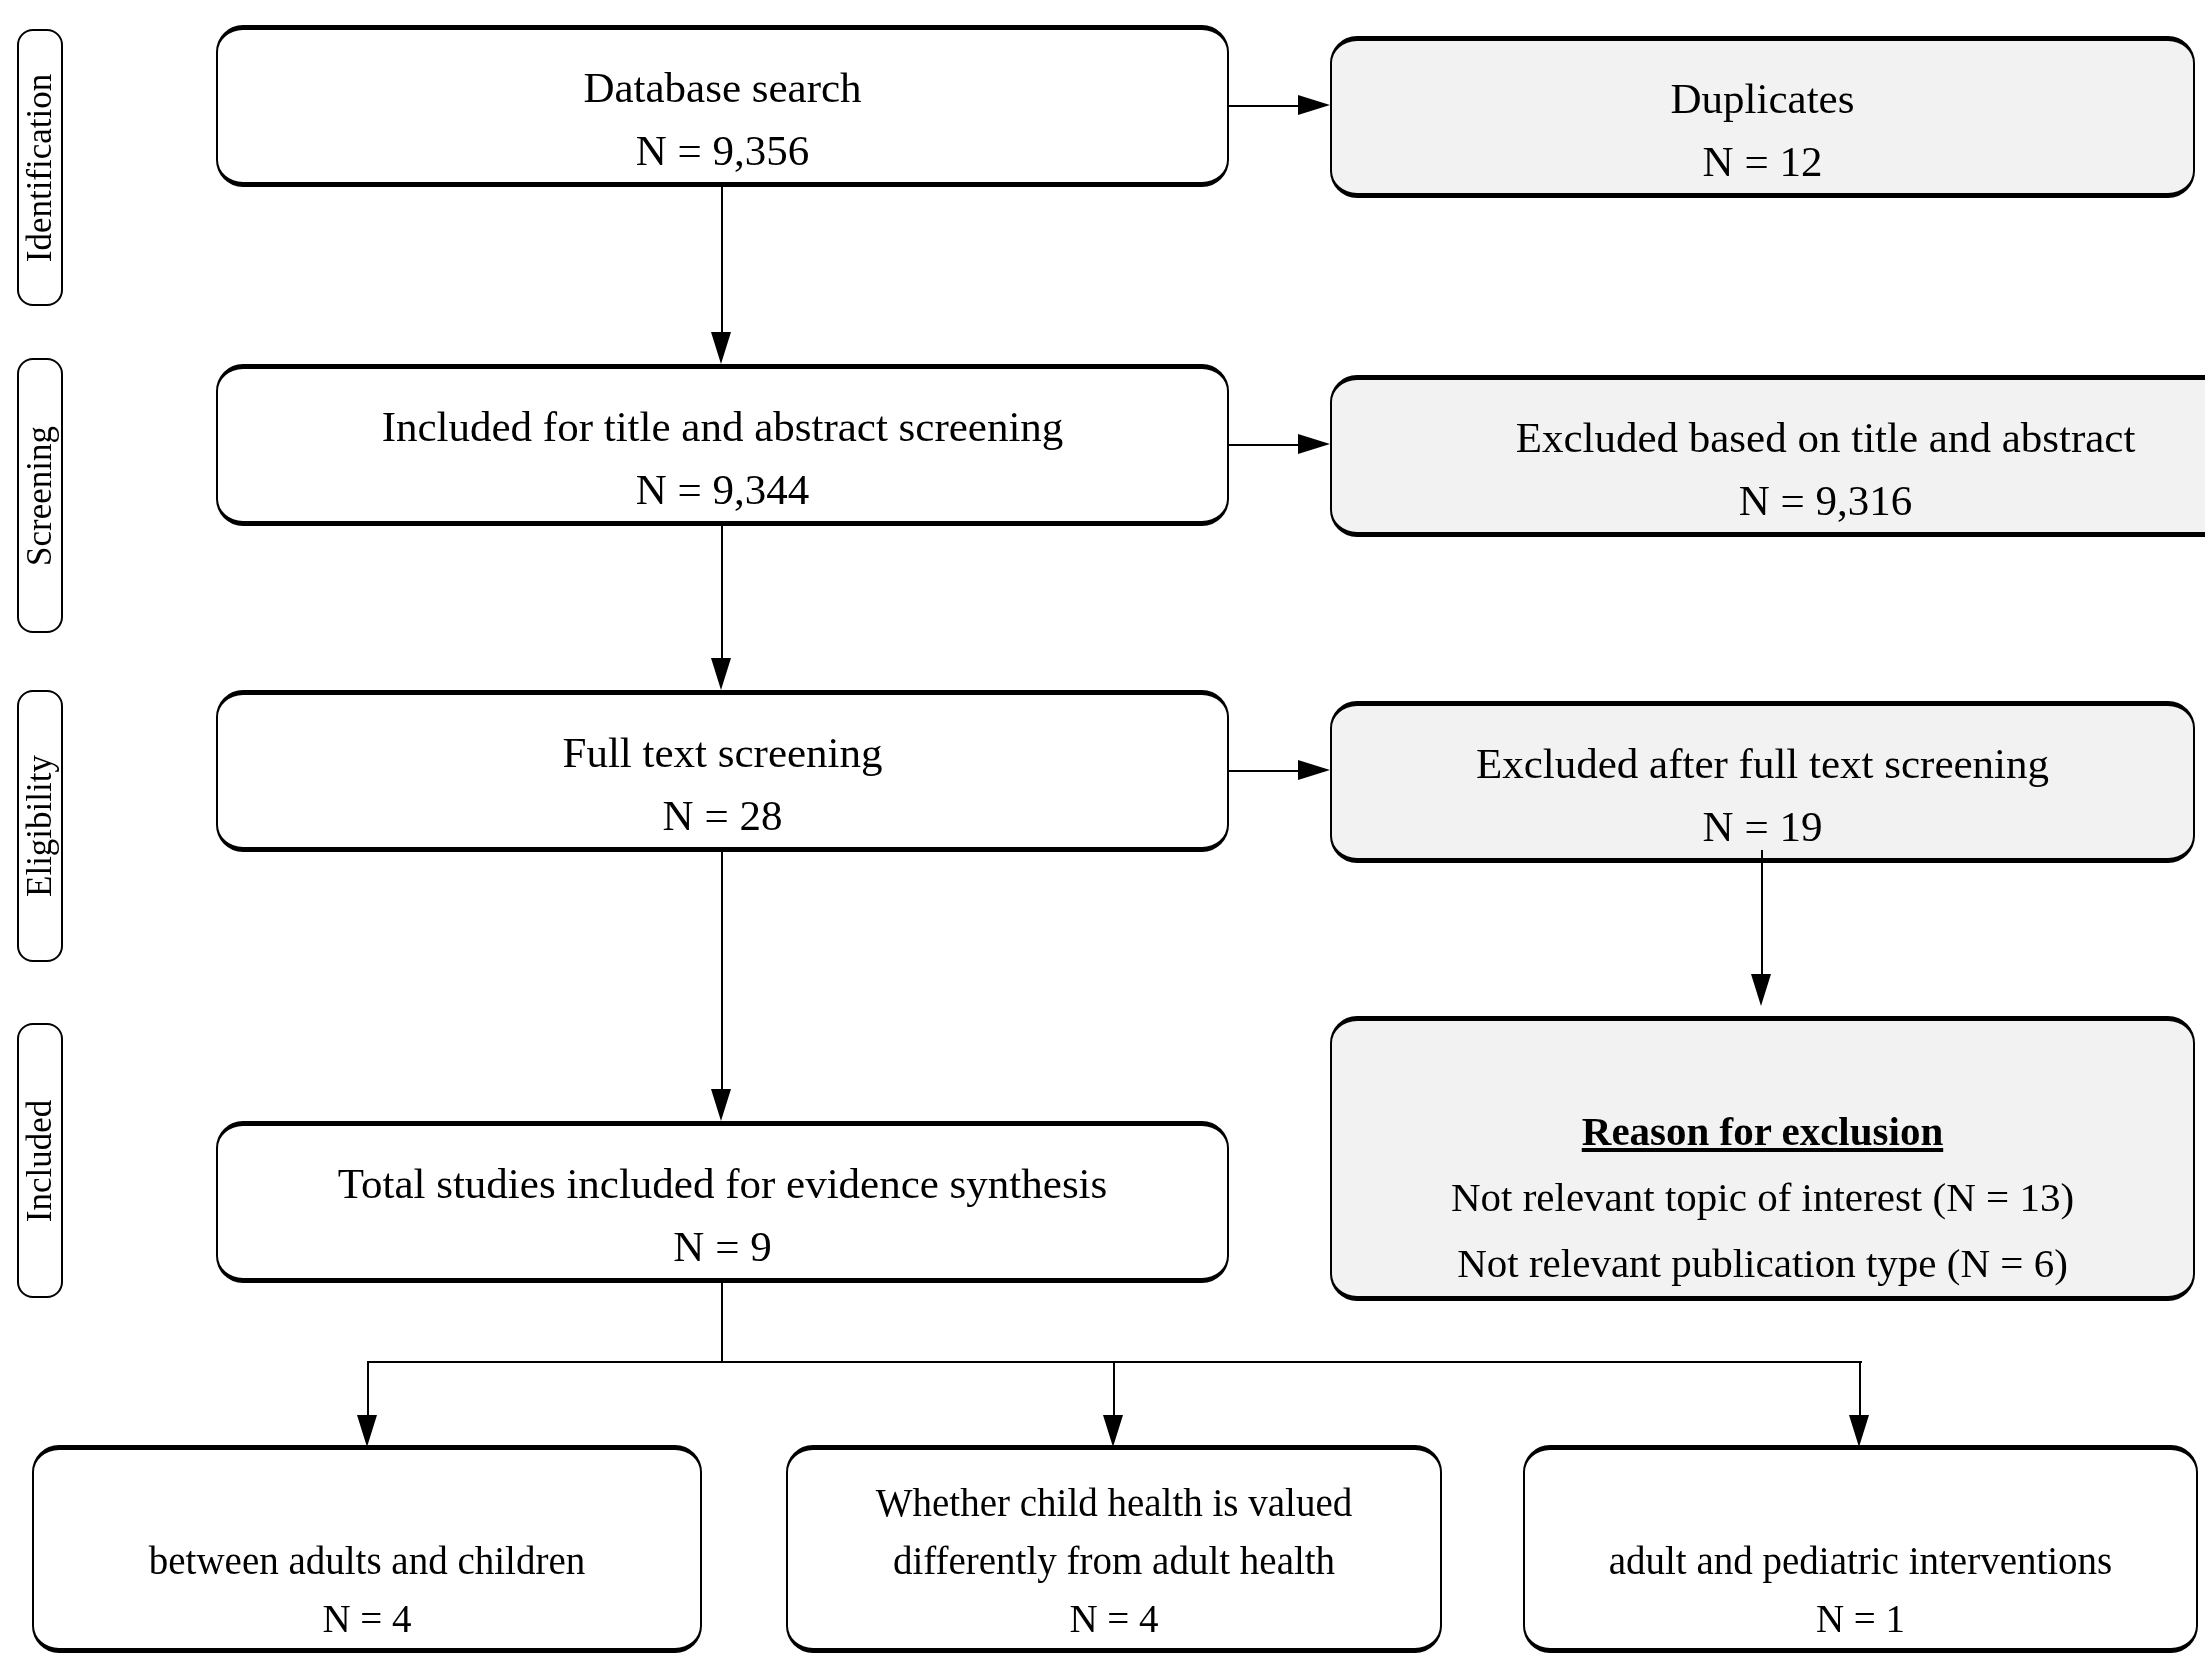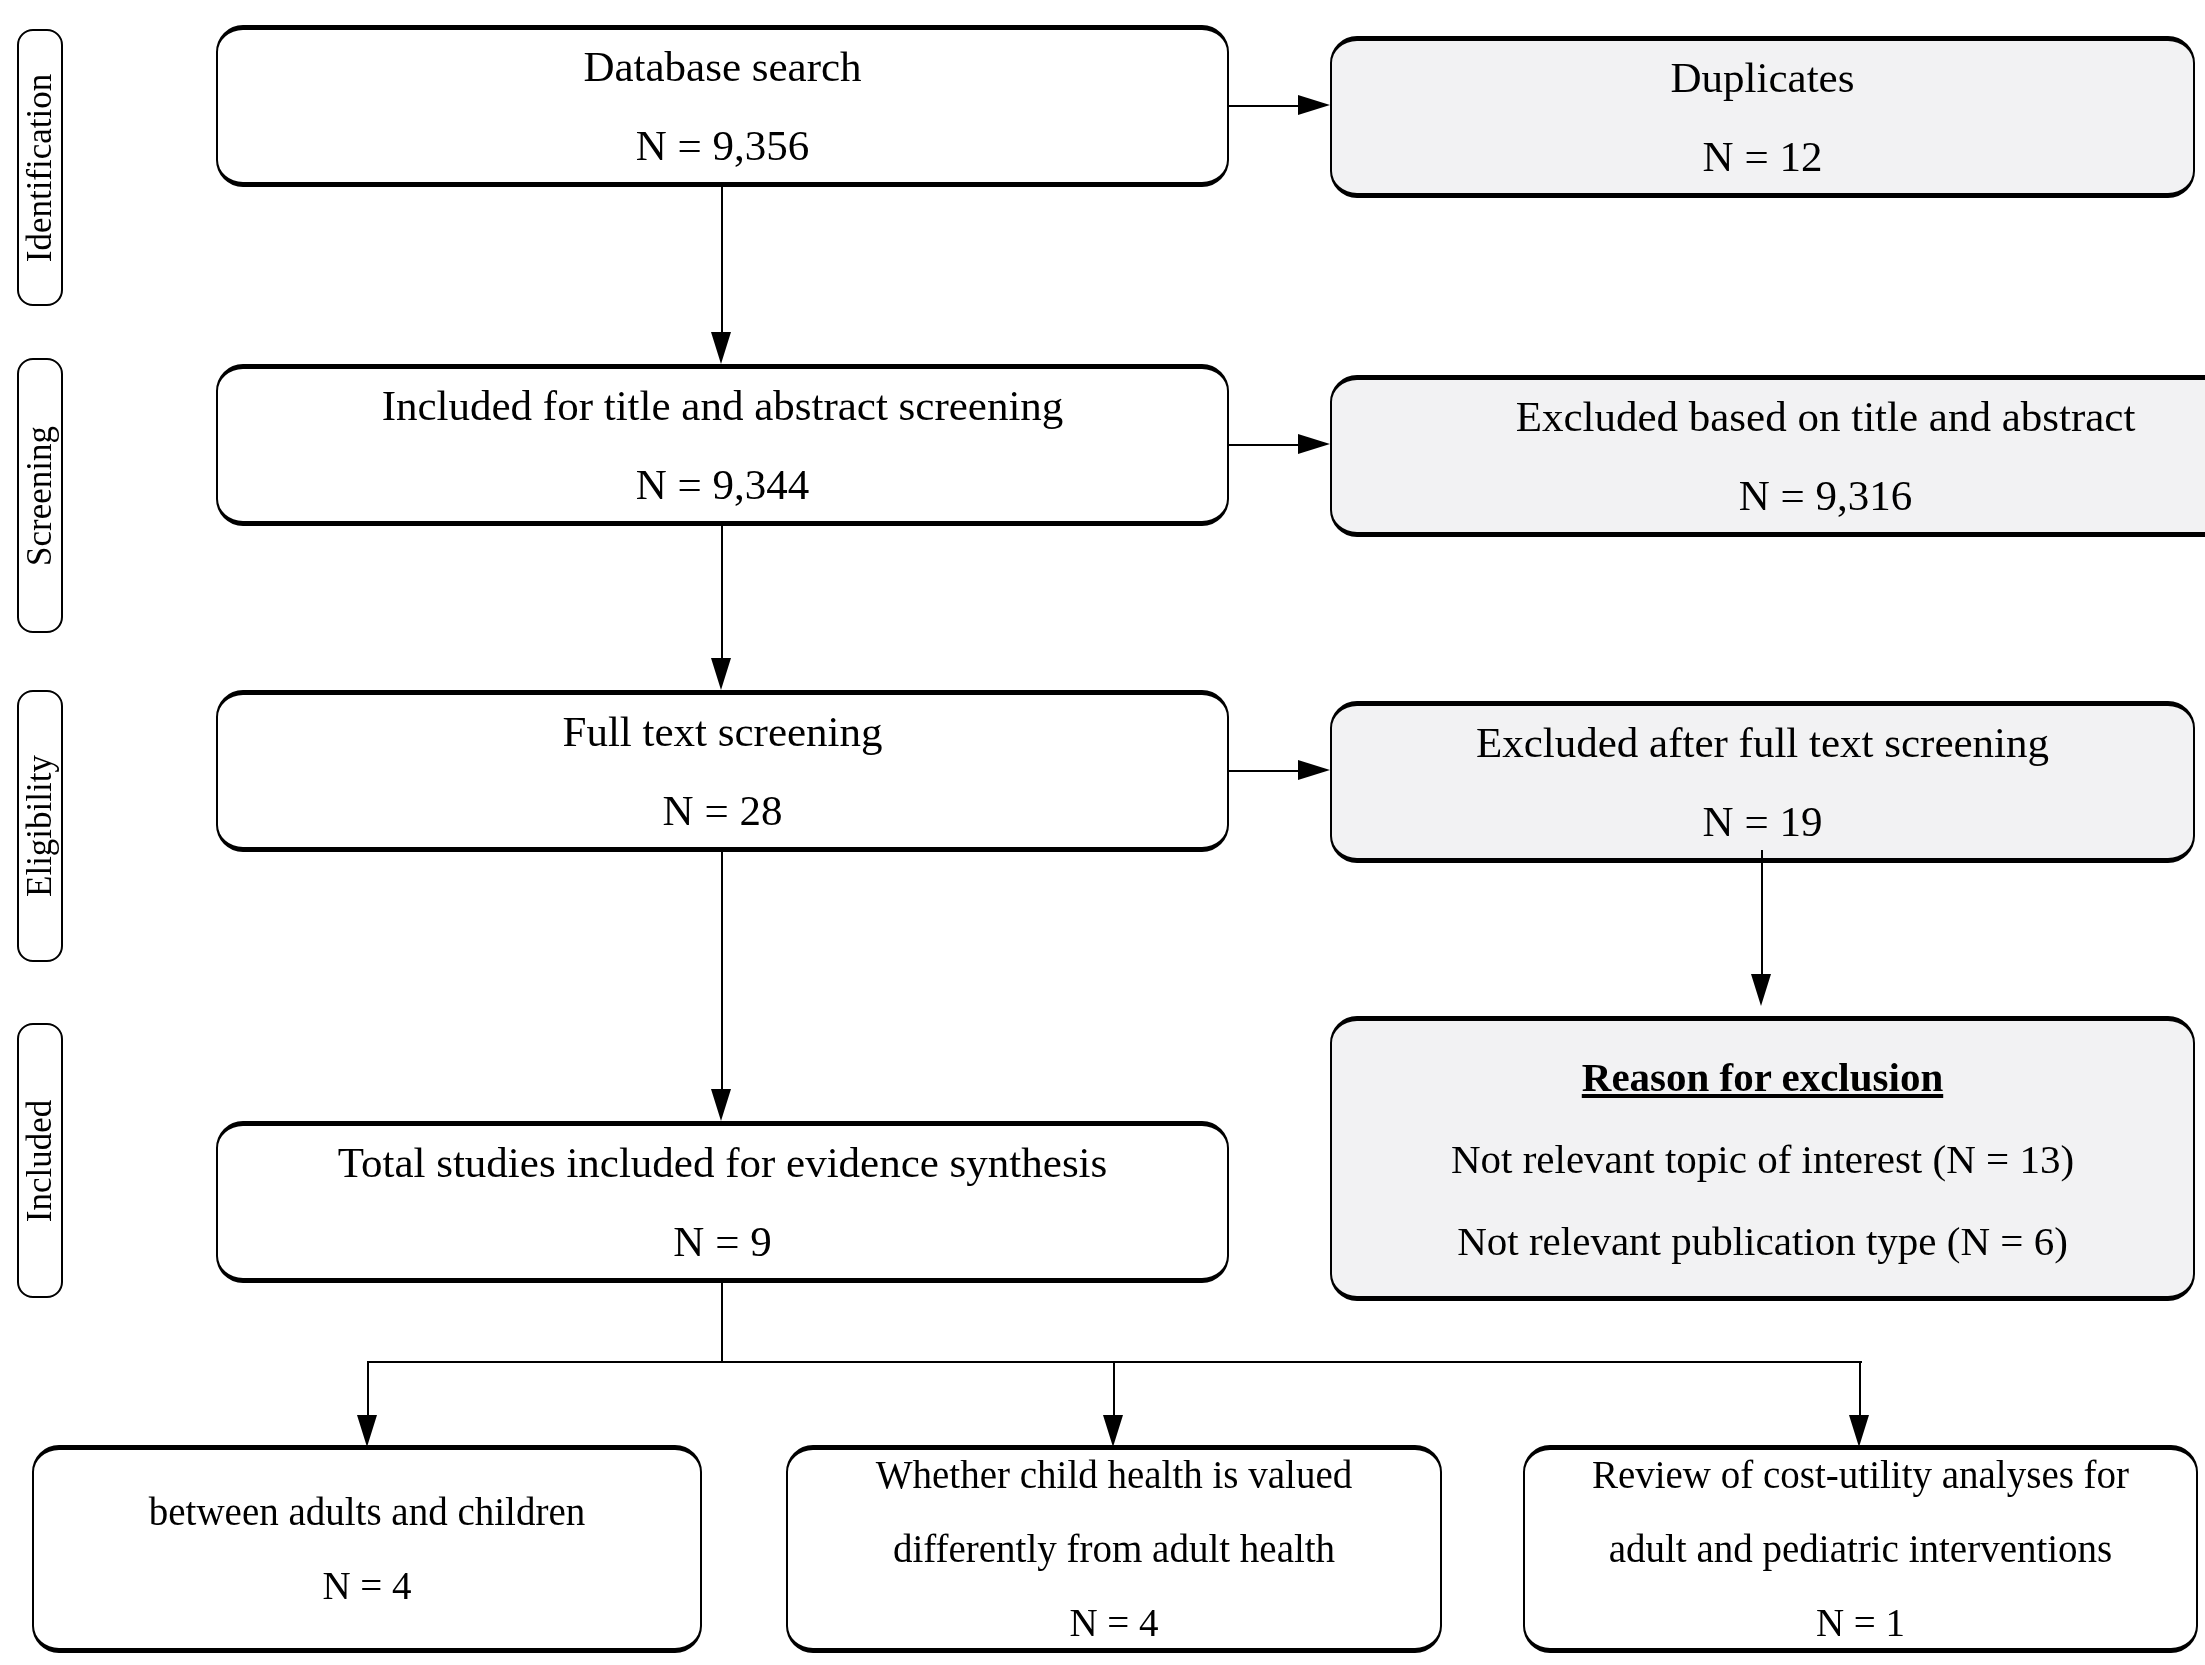--- a/index.html
+++ b/index.html
@@ -13,23 +13,22 @@
   }
   
   .box{
     position:absolute;
     box-sizing:border-box;
     border:2.9px solid #000;
     border-top-width:5px;border-bottom-width:5px;
     border-radius:27px;
     background:#ffffff;
     display:flex;flex-direction:column;
-    align-items:center;justify-content:center;
+    align-items:center;justify-content:flex-end;
     text-align:center;
-    gap:16px;
   }
   .box .bl{font-size:43px;line-height:63px;white-space:nowrap;}
   .box.gray{background:#f2f2f3;margin-top:11px;}
   .box.reason .bl{font-size:41px;line-height:66px;}
   .box.reason .bl.bold{font-weight:bold;text-decoration:underline;}
   .box.cat .bl{font-size:39px;line-height:58px;}
   
   .stage{
     position:absolute;
     box-sizing:border-box;
@@ -110,21 +109,20 @@
   <div class="box cat" style="left:32px;top:1445px;width:670px;height:208px">
     <div class="bl">between adults and children</div>
     <div class="bl">N = 4</div>
   </div>
   <div class="box cat" style="left:786px;top:1445px;width:656px;height:208px">
     <div class="bl">Whether child health is valued</div>
     <div class="bl">differently from adult health</div>
     <div class="bl">N = 4</div>
   </div>
   <div class="box cat" style="left:1523px;top:1445px;width:675px;height:208px">
-    <div class="bl">Review of cost-utility analyses for</div>
     <div class="bl">adult and pediatric interventions</div>
     <div class="bl">N = 1</div>
   </div>
 
   <div class="vline" style="left:721px;top:186px;height:148px"></div>
   <div class="head-down" style="left:711px;top:332px"></div>
 
   <div class="vline" style="left:721px;top:525px;height:135px"></div>
   <div class="head-down" style="left:711px;top:658px"></div>
 

